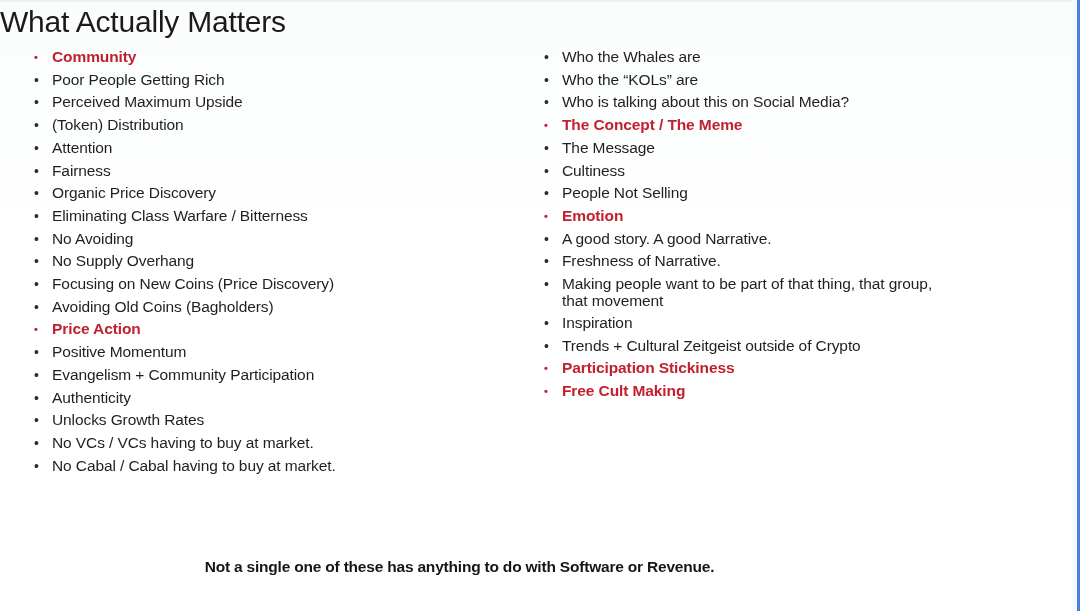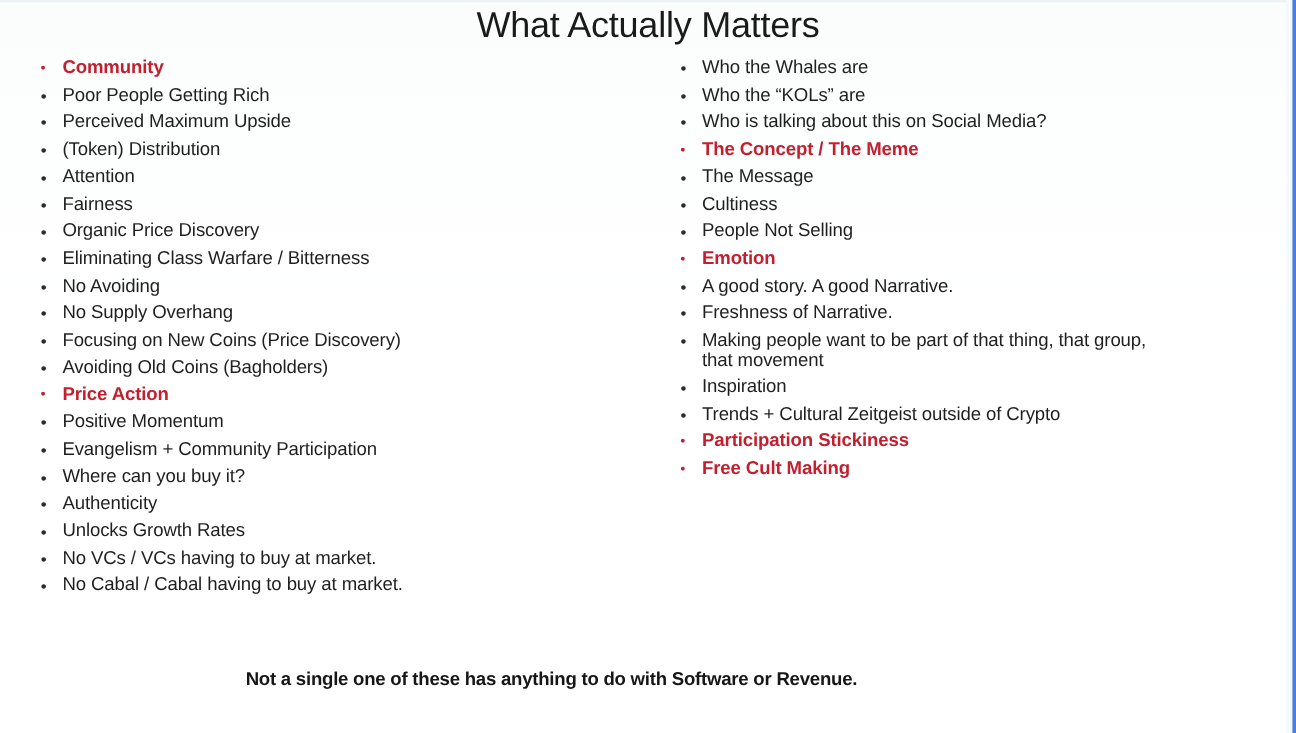--- a/index.html
+++ b/index.html
@@ -45,34 +45,34 @@
     width: 1080px;
     height: 2px;
     background: #eef2f6;
   }
 
   #title {
     position: absolute;
     top: 3px;
     left: 0;
     width: 1080px;
-    text-align: center;
+    text-align: left;
     font-size: 30px;
     font-weight: 400;
     color: #1a1a1a;
     letter-spacing: -0.2px;
     line-height: 38px;
   }
 
   .column {
     position: absolute;
     top: 46px;
   }
   #col-left  { left: 34px;  width: 500px; }
-  #col-right { left: 567px; width: 500px; }
+  #col-right { left: 544px; width: 500px; }
 
   ul.bullets {
     list-style: none;
     margin: 0;
     padding: 0;
   }
   ul.bullets > li {
     position: relative;
     padding-left: 18px;
     margin: 0 0 0 0;
@@ -142,21 +142,20 @@
         <li class="">Fairness</li>
         <li class="">Organic Price Discovery</li>
         <li class="">Eliminating Class Warfare / Bitterness</li>
         <li class="">No Avoiding</li>
         <li class="">No Supply Overhang</li>
         <li class="">Focusing on New Coins (Price Discovery)</li>
         <li class="">Avoiding Old Coins (Bagholders)</li>
         <li class="accent">Price Action</li>
         <li class="">Positive Momentum</li>
         <li class="">Evangelism + Community Participation</li>
-        <li class="">Where can you buy it?</li>
         <li class="">Authenticity</li>
         <li class="">Unlocks Growth Rates</li>
         <li class="">No VCs / VCs having to buy at market.</li>
         <li class="">No Cabal / Cabal having to buy at market.</li>
       </ul>
   </div>
 
   <div class="column" id="col-right">
     <ul class="bullets" id="list-right">
         <li class="">Who the Whales are</li>

